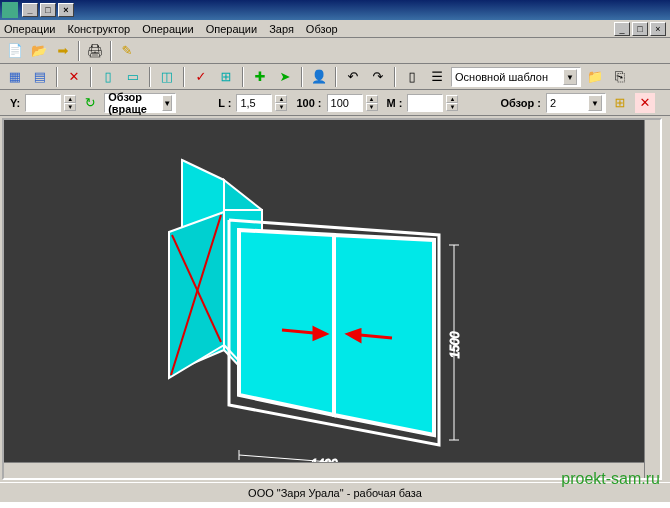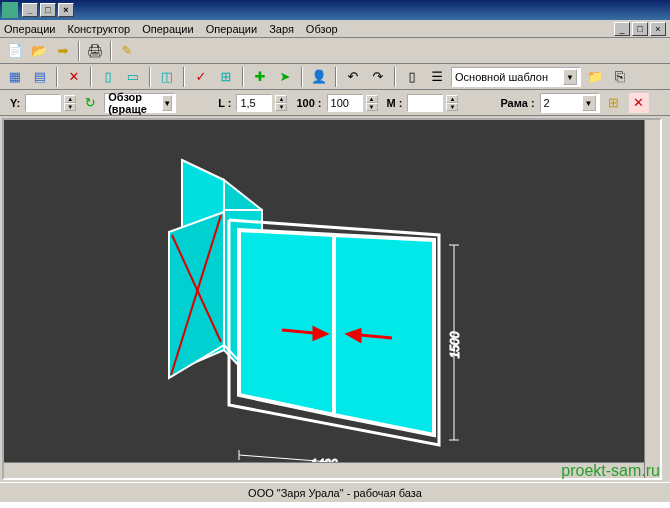--- a/index.html
+++ b/index.html
@@ -23,21 +23,21 @@
 .lbl { font-weight: bold; margin: 0 2px 0 6px; }
 .input { height: 18px; border: 1px inset #fff; background: #fff; padding: 1px 3px; font-size: 11px; width: 36px; }
 .spin { display:flex; flex-direction:column; }
 .spin div{ width:12px; height:8px; background:#d4d0c8; border:1px outset #fff; font-size:6px; text-align:center; line-height:6px;}
 
 .canvas-area { position: relative; background: #d4d0c8; padding: 2px; }
 .canvas { background: #3a3a3a; width: 660px; height: 362px; border: 2px inset #fff; position: relative; overflow: hidden; }
 
 .statusbar { background: #d4d0c8; height: 20px; border-top: 1px solid #fff; display:flex; align-items:center; justify-content:center; font-size:11px; }
 
-.watermark { position: absolute; right: 10px; bottom: 28px; color: #2a9d2a; font-size: 16px; font-family: Arial; font-weight: normal; }
+.watermark { position: absolute; right: 10px; bottom: 20px; color: #2a9d2a; font-size: 16px; font-family: Arial; font-weight: normal; }
 
 .scrollbar-v { position:absolute; right:0; top:0; width:16px; height:100%; background:#d4d0c8; border-left:1px solid #808080;}
 .scrollbar-h { position:absolute; left:0; bottom:0; width:calc(100% - 16px); height:16px; background:#d4d0c8; border-top:1px solid #808080;}
 </style>
 </head>
 <body>
 
 <div class="titlebar">
   <div class="app-icon"></div>
   <div class="winbtns">
@@ -131,21 +131,21 @@
       <div>▲</div>
       <div>▼</div>
     </div>
   <span class="lbl">M :</span>
   <input class="input" value="" style="">
   <div class="spin">
       <div>▲</div>
       <div>▼</div>
     </div>
   <span style="width:30px"></span>
-  <span class="lbl">Рама :</span>
+  <span class="lbl">Обзор :</span>
   <div class="combo" style="width:60px">
     <span>2</span>
     <span style="flex:1"></span>
       <div class="arr">▼</div>
   </div>
   <div class="tbtn" style="color:#c90">⊞</div>
   <div class="tbtn" style="color:#c00;background:#fdd">✕</div>
 </div>
 
 <div class="canvas-area">

